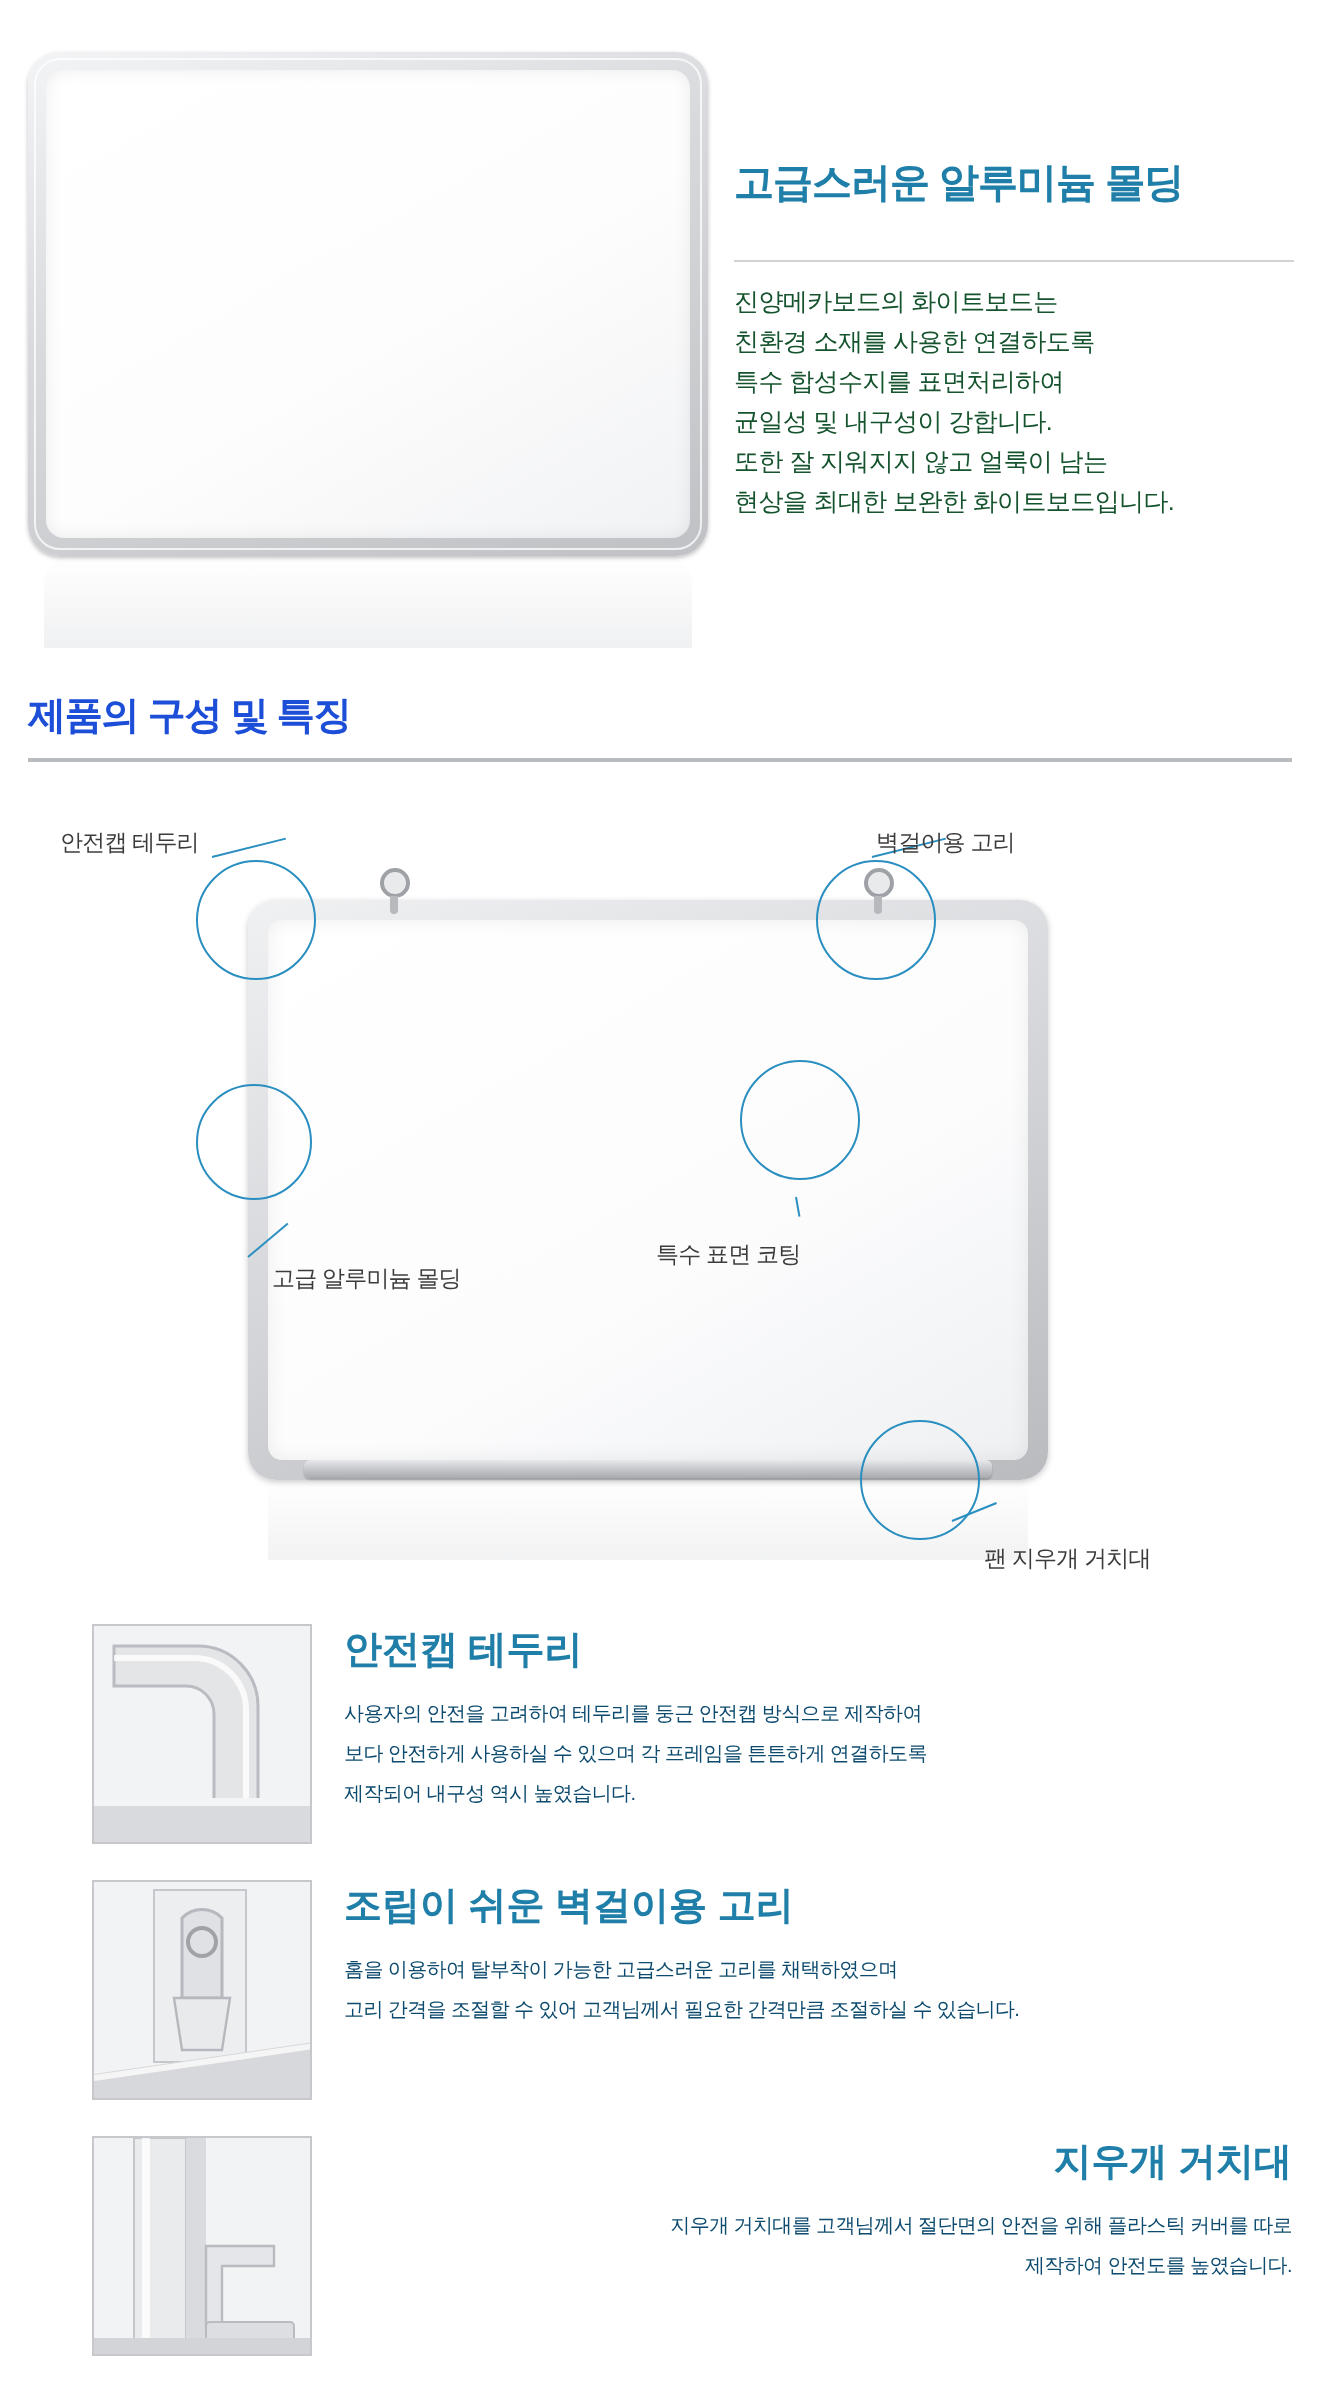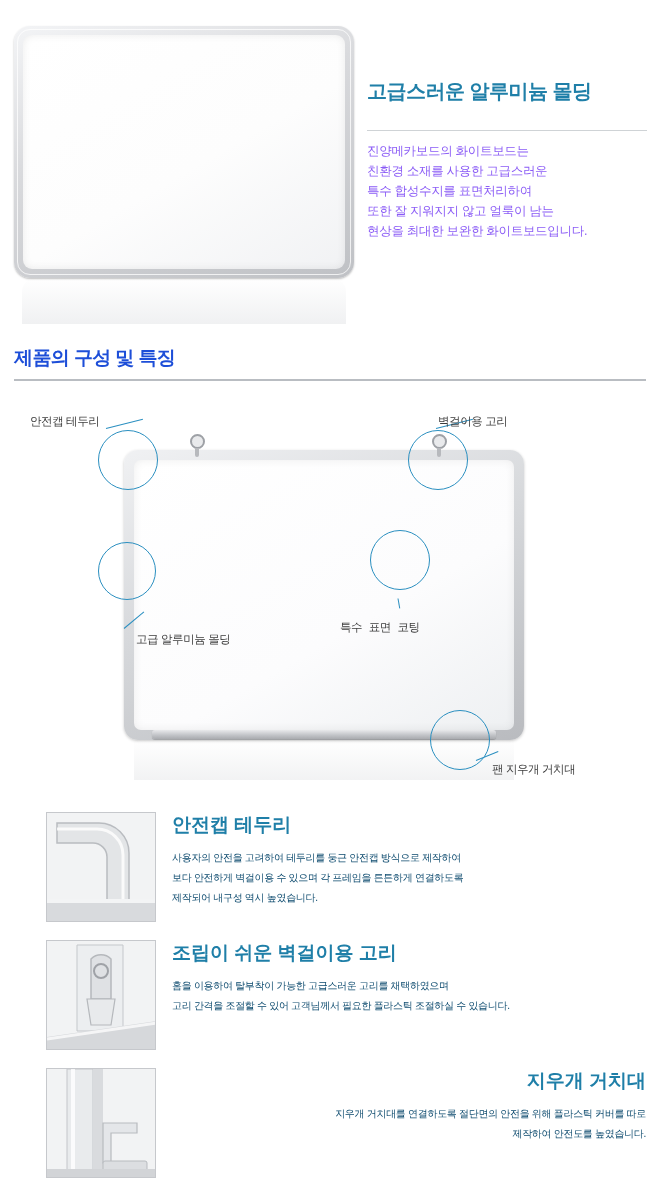--- a/index.html
+++ b/index.html
@@ -71,21 +71,21 @@
     font-weight: bold;
     color: #1f7fa8;
     letter-spacing: -0.5px;
     margin: 0 0 10px 0;
     padding-bottom: 25px;
     border-bottom: 1px solid #cfd3d6;
   }
   .hero-body {
     font-size: 12.5px;
     line-height: 20px;
-    color: #8b5cf6;
+    color: #14532d;
     letter-spacing: -0.3px;
   }
   .hero-body div { white-space: nowrap; }
 
   
   .section-heading {
     position: absolute;
     left: 14px;
     top: 345px;
     width: 632px;
@@ -186,22 +186,22 @@
   .diag-label {
     position: absolute;
     font-size: 11.5px;
     color: #3c3c3c;
     letter-spacing: -0.4px;
     white-space: nowrap;
   }
   .l-safety { left: 30px;  top: 22px; }
   .l-hook   { left: 438px; top: 22px; }
   .l-alum   { left: 136px; top: 240px; }
-  .l-coat   { left: 340px; top: 228px; font-family: Liberation Mono, monospace; }
-  .l-tray   { left: 492px; top: 370px; }
+  .l-coat   { left: 328px; top: 228px; }
+  .l-tray   { left: 492px; top: 380px; }
 
   
   .detail {
     position: absolute;
     left: 46px;
     width: 600px;
     height: 122px;
   }
   .d1 { top: 812px; }
   .d2 { top: 940px; padding-left: 28px; }
@@ -247,22 +247,23 @@
 <div class="hero">
   <div class="board-shell">
     <div class="board-face"></div>
   </div>
   <div class="board-reflection"></div>
 
   <div class="hero-text">
     <h1 class="hero-title">고급스러운 알루미늄 몰딩</h1>
     <div class="hero-body">
       <div>진양메카보드의 화이트보드는</div>
-      <div>친환경 소재를 사용한 고급스러운</div>
+      <div>친환경 소재를 사용한 연결하도록</div>
       <div>특수 합성수지를 표면처리하여</div>
+      <div>균일성 및 내구성이 강합니다.</div>
       <div>또한 잘 지워지지 않고 얼룩이 남는</div>
       <div>현상을 최대한 보완한 화이트보드입니다.</div>
     </div>
   </div>
 </div>
 
 <div class="section-heading">제품의 구성 및 특징</div>
 
 <div class="diagram">
 
@@ -307,21 +308,21 @@
       <path d="M10 10 h42 a30 30 0 0 1 30 30 v60 h-22 v-56 a14 14 0 0 0 -14 -14 h-36 z" fill="#e3e5e7" stroke="#b9bcc0" stroke-width="1.5"></path>
       <path d="M10 16 h40 a26 26 0 0 1 26 26 v58" fill="none" stroke="#ffffff" stroke-width="3" opacity=".8"></path>
       <rect x="0" y="86" width="110" height="24" fill="#d8dadd"></rect>
       <rect x="0" y="86" width="110" height="4" fill="#ffffff" opacity=".7"></rect>
     </svg>
   </div>
   <div class="detail-text">
     <h2 class="detail-title">안전캡 테두리</h2>
     <div class="detail-body">
       <div>사용자의 안전을 고려하여 테두리를 둥근 안전캡 방식으로 제작하여</div>
-      <div>보다 안전하게 벽걸이용 수 있으며 각 프레임을 튼튼하게 연결하도록</div>
+      <div>보다 안전하게 사용하실 수 있으며 각 프레임을 튼튼하게 연결하도록</div>
       <div>제작되어 내구성 역시 높였습니다.</div>
     </div>
   </div>
 </div>
 
 <div class="detail d2">
   <div class="thumb">
     <svg width="110" height="110" viewBox="0 0 110 110">
       <rect x="0" y="0" width="110" height="110" fill="#f2f3f4"></rect>
       <path d="M30 4 l46 0 l0 86 l-46 0 z" fill="#eceef0" stroke="#c4c7cb" stroke-width="1"></path>
@@ -329,37 +330,37 @@
       <circle cx="54" cy="30" r="7" fill="none" stroke="#9fa2a7" stroke-width="2"></circle>
       <path d="M40 58 l28 0 l-4 26 l-20 0 z" fill="#e8eaec" stroke="#b5b8bc" stroke-width="1.2"></path>
       <path d="M0 96 l110 -16 l0 30 l-110 0 z" fill="#d6d8db"></path>
       <path d="M0 98 l110 -16" stroke="#ffffff" stroke-width="3" opacity=".75" fill="none"></path>
     </svg>
   </div>
   <div class="detail-text">
     <h2 class="detail-title">조립이 쉬운 벽걸이용 고리</h2>
     <div class="detail-body">
       <div>홈을 이용하여 탈부착이 가능한 고급스러운 고리를 채택하였으며</div>
-      <div>고리 간격을 조절할 수 있어 고객님께서 필요한 플라스틱 조절하실 수 있습니다.</div>
+      <div>고리 간격을 조절할 수 있어 고객님께서 필요한 간격만큼 조절하실 수 있습니다.</div>
     </div>
   </div>
 </div>
 
 <div class="detail d3">
   <div class="thumb">
     <svg width="110" height="110" viewBox="0 0 110 110">
       <rect x="0" y="0" width="110" height="110" fill="#f2f3f4"></rect>
       <rect x="20" y="0" width="26" height="110" fill="#e9ebed" stroke="#c3c6ca" stroke-width="1"></rect>
       <rect x="46" y="0" width="10" height="110" fill="#d9dbde"></rect>
       <rect x="24" y="0" width="4" height="110" fill="#ffffff" opacity=".8"></rect>
       <path d="M56 54 l34 0 l0 10 l-26 0 l0 30 l-8 0 z" fill="#e4e6e9" stroke="#b8bbbf" stroke-width="1.2"></path>
       <rect x="56" y="92" width="44" height="10" rx="2" fill="#dcdee1" stroke="#b8bbbf" stroke-width="1"></rect>
       <rect x="0" y="100" width="110" height="10" fill="#d2d4d7"></rect>
     </svg>
   </div>
   <div class="detail-text">
     <h2 class="detail-title">지우개 거치대</h2>
     <div class="detail-body">
-      <div>지우개 거치대를 연결하도록 절단면의 안전을 위해 플라스틱 커버를 따로</div>
+      <div>지우개 거치대를 고객님께서 절단면의 안전을 위해 플라스틱 커버를 따로</div>
       <div>제작하여 안전도를 높였습니다.</div>
     </div>
   </div>
 </div>
 
 </body></html>

